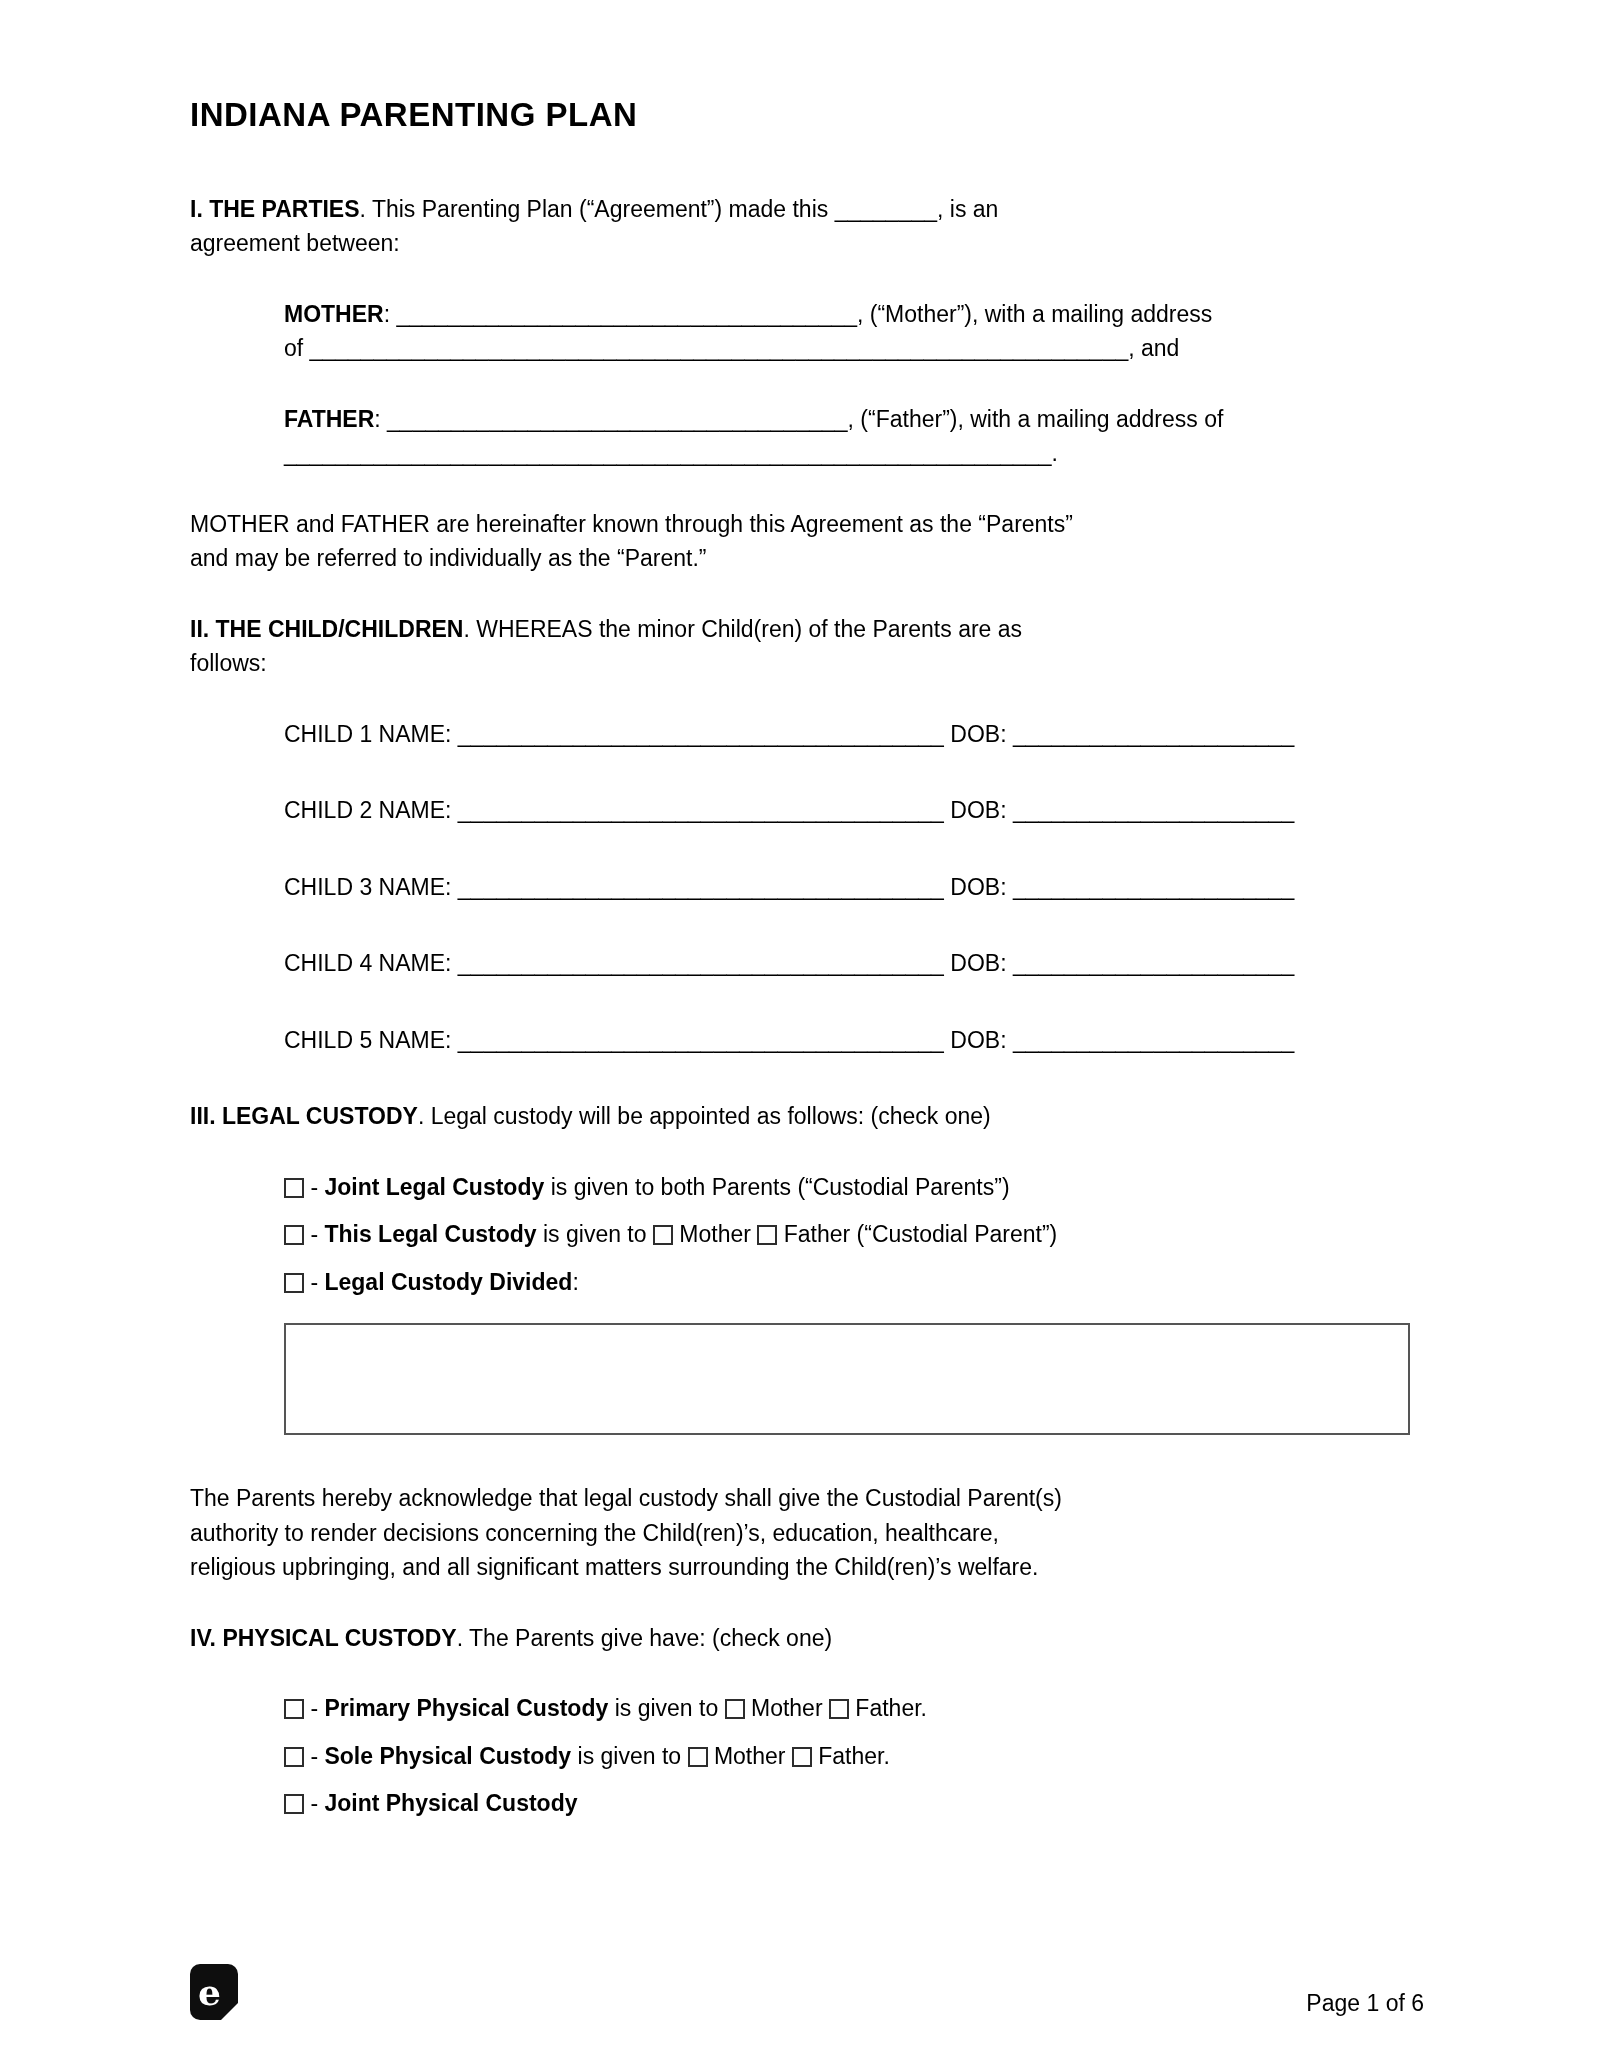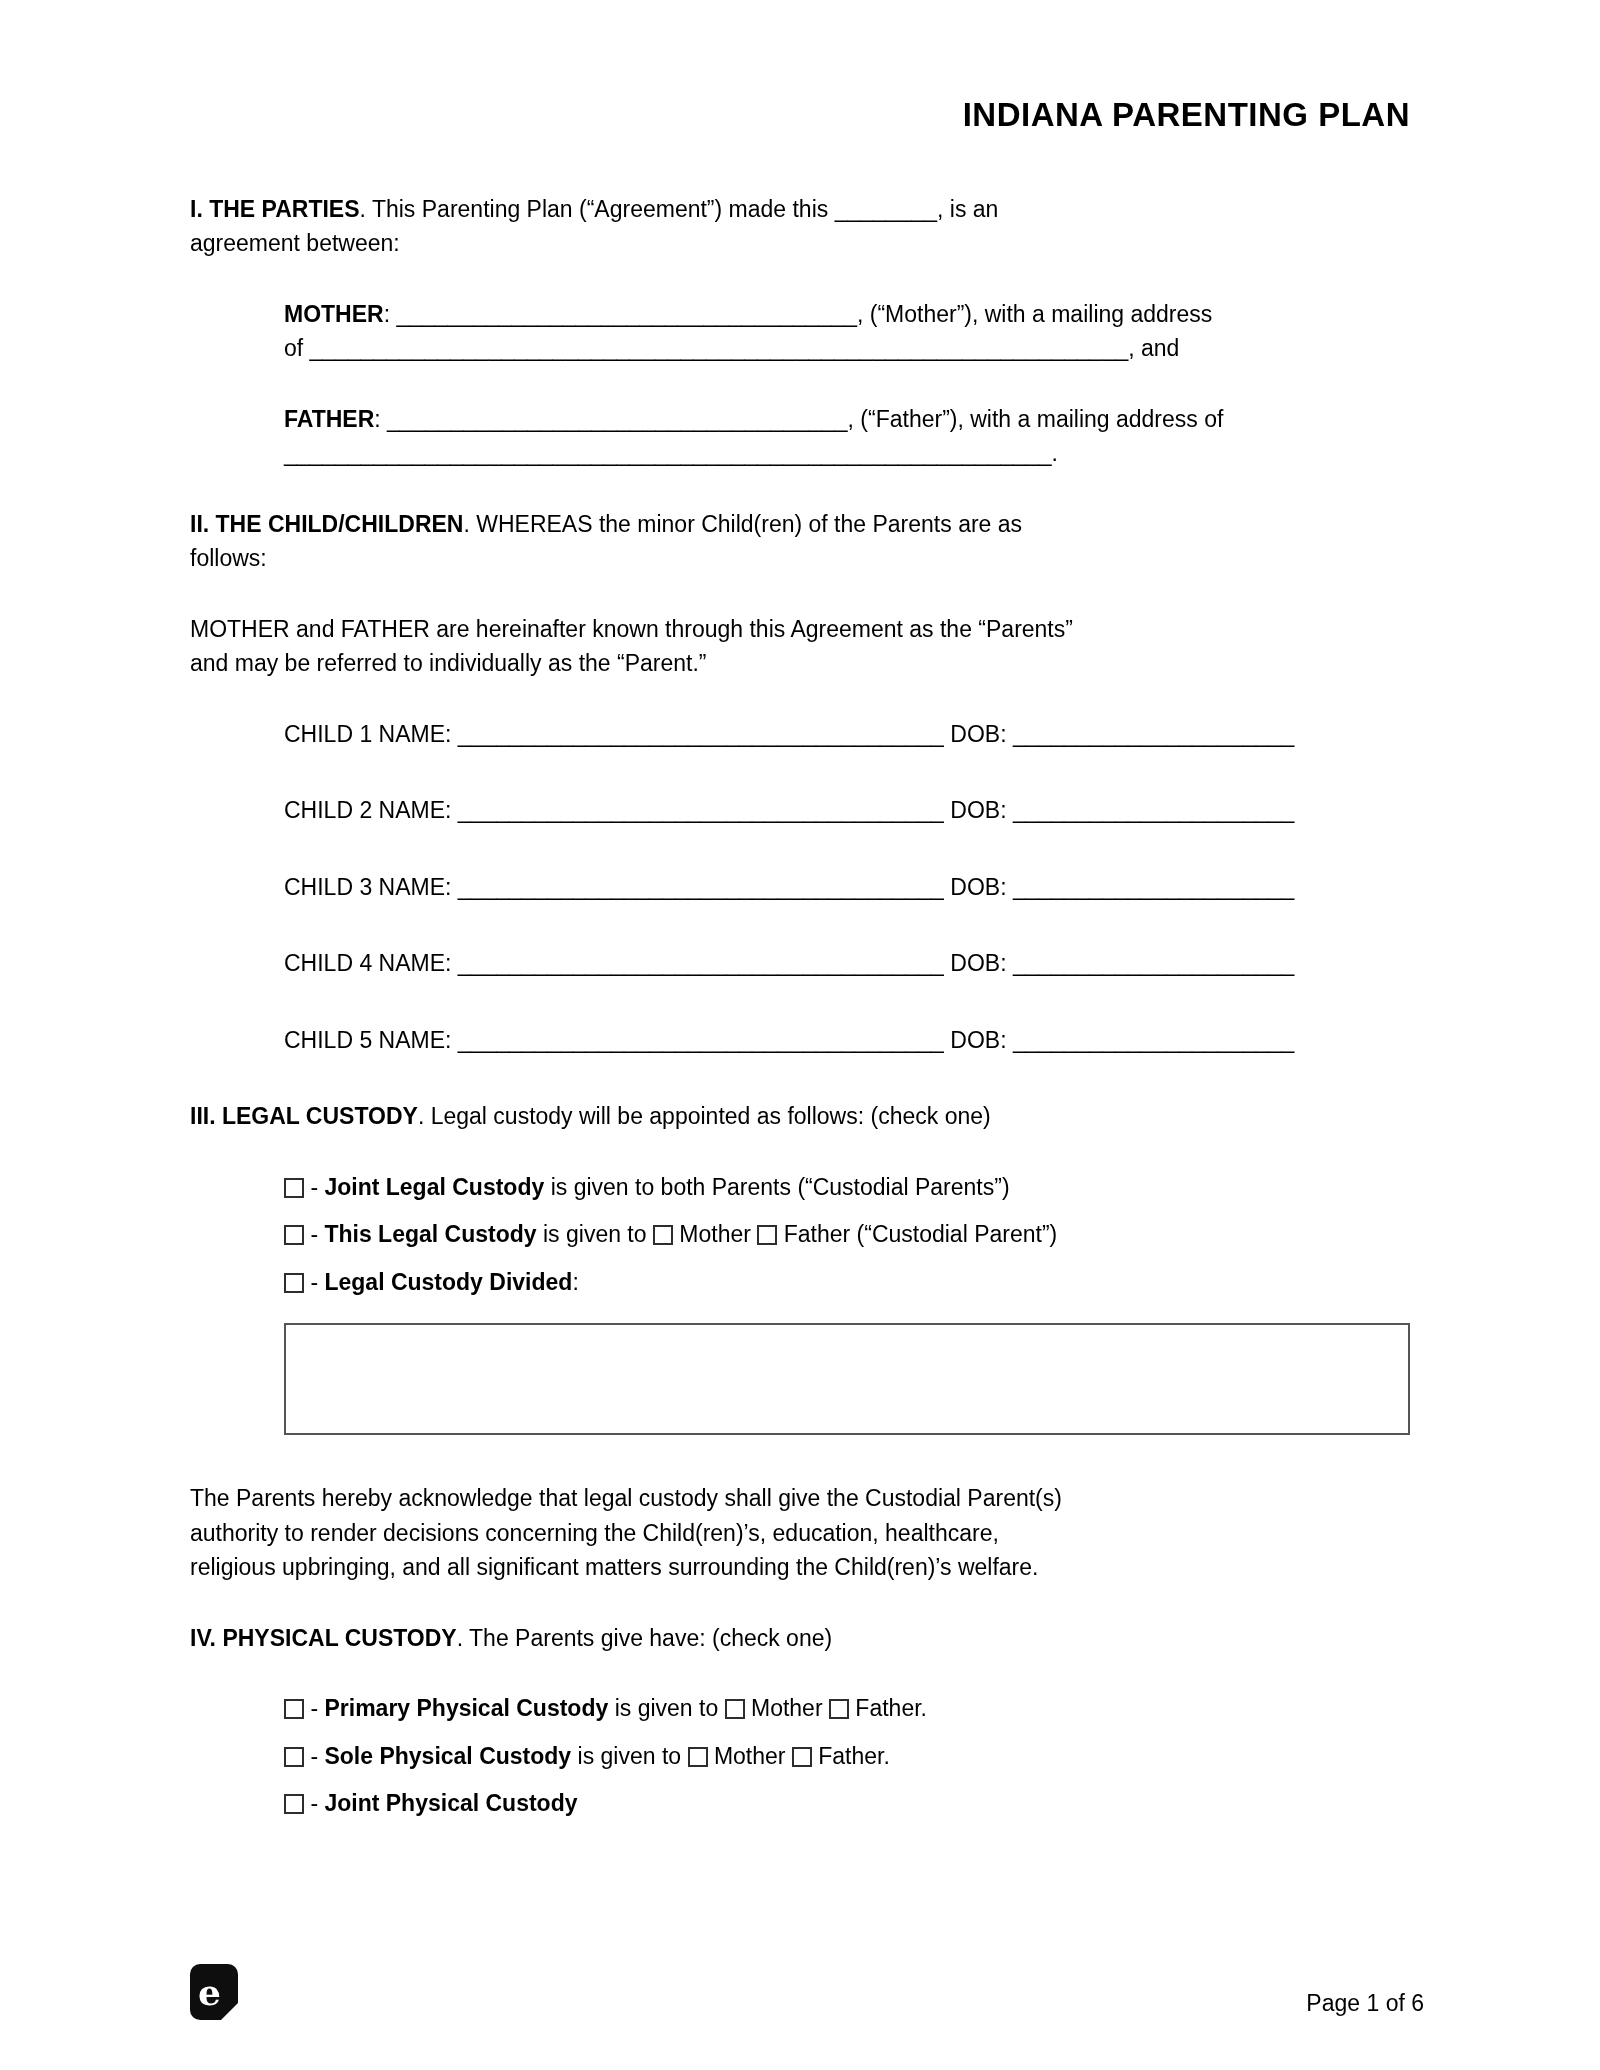--- a/index.html
+++ b/index.html
@@ -10,21 +10,21 @@
     background: #ffffff;
     font-family: "Liberation Sans", sans-serif;
     font-size: 23px;
     line-height: 1.5;
     color: #000000;
     padding: 90px 190px 0 190px;
     box-sizing: border-box;
     overflow: hidden;
   }
   .title {
-    text-align: right;
+    text-align: left;
     font-size: 33px;
     font-weight: bold;
     letter-spacing: 0.5px;
     margin: 0 0 52px 0;
   }
   .para { margin: 0 0 36px 0; }
   .indent { margin-left: 94px; }
   .child-row { margin: 0 0 42px 94px; white-space: nowrap; }
   .opt { margin: 0 0 13px 94px; }
   .opt-group { margin-bottom: 24px; }
@@ -90,23 +90,23 @@
 <div class="page">
 
   <h1 class="title">INDIANA PARENTING PLAN</h1>
 
   <p class="para"><strong>I. THE PARTIES</strong><span>. This Parenting Plan (“Agreement”) made this </span><span>________</span><span>, is an</span><br><span>agreement between:</span></p>
 
   <p class="para indent"><strong>MOTHER</strong><span>: </span><span>____________________________________</span><span>, (“Mother”), with a mailing address</span><br><span>of </span><span>________________________________________________________________</span><span>, and</span></p>
 
   <p class="para indent"><strong>FATHER</strong><span>: </span><span>____________________________________</span><span>, (“Father”), with a mailing address of</span><br><span>____________________________________________________________</span><span>.</span></p>
 
+  <p class="para"><span>MOTHER and FATHER are hereinafter known through this Agreement as the “Parents”</span><br><span>and may be referred to individually as the “Parent.”</span></p>
+
   <p class="para"><strong>II. THE CHILD/CHILDREN</strong><span>. WHEREAS the minor Child(ren) of the Parents are as</span><br><span>follows:</span></p>
-
-  <p class="para"><span>MOTHER and FATHER are hereinafter known through this Agreement as the “Parents”</span><br><span>and may be referred to individually as the “Parent.”</span></p>
 
   <p class="child-row"><span>CHILD 1 NAME: </span><span>______________________________________</span> <span>DOB: </span><span>______________________</span></p>
 
   <p class="child-row"><span>CHILD 2 NAME: </span><span>______________________________________</span> <span>DOB: </span><span>______________________</span></p>
 
   <p class="child-row"><span>CHILD 3 NAME: </span><span>______________________________________</span> <span>DOB: </span><span>______________________</span></p>
 
   <p class="child-row"><span>CHILD 4 NAME: </span><span>______________________________________</span> <span>DOB: </span><span>______________________</span></p>
 
   <p class="child-row"><span>CHILD 5 NAME: </span><span>______________________________________</span> <span>DOB: </span><span>______________________</span></p>

